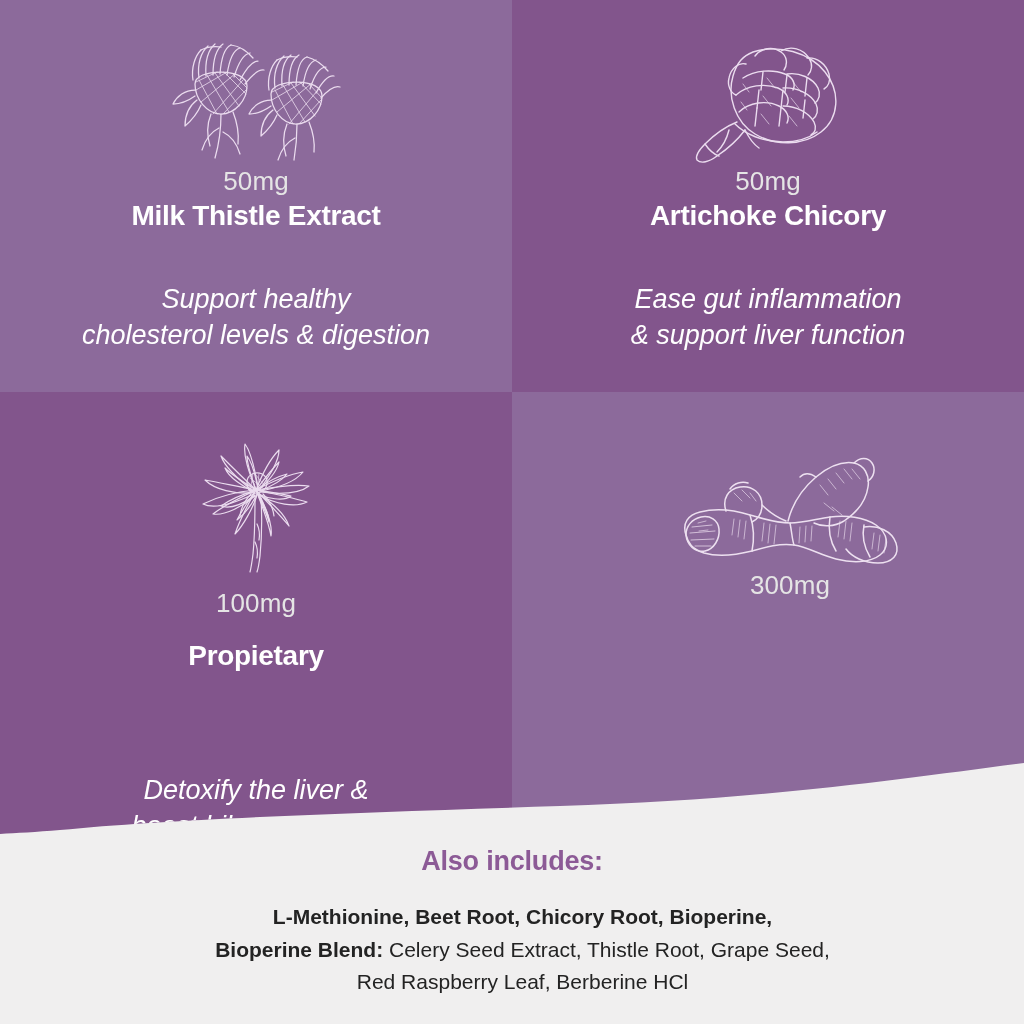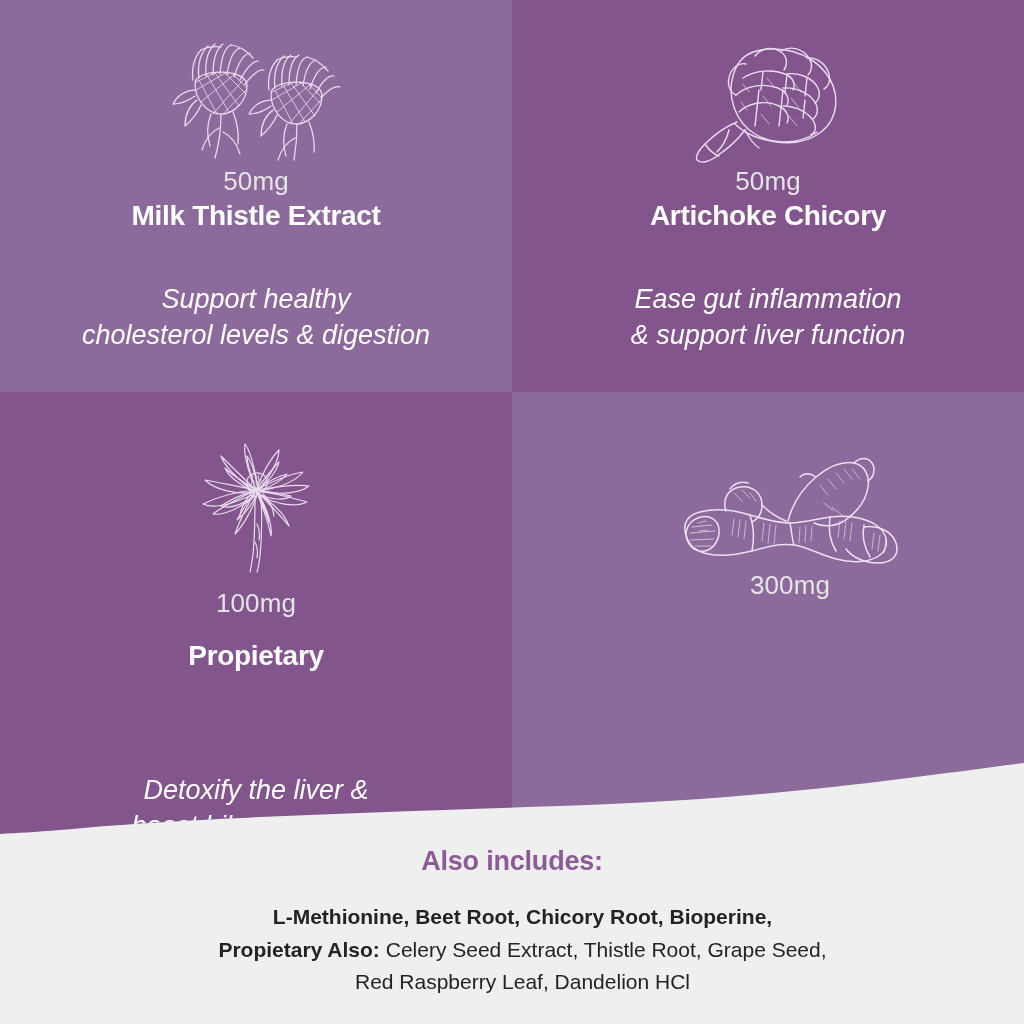--- a/index.html
+++ b/index.html
@@ -370,18 +370,18 @@
       </div>
       <div class="dose">300mg</div>
     </div>
 
   </div>
 
   <div class="footer">
     <div class="also-title">Also includes:</div>
     <div class="also-body">
       <span class="also-line b">L-Methionine, Beet Root, Chicory Root, Bioperine,</span>
-      <span class="also-line"><span class="b">Propietary Also:</span><span> Celery Seed Extract, Thistle Root, Grape Seed,</span></span>
-      <span class="also-line">Red Raspberry Leaf, Dandelion HCl</span>
+      <span class="also-line"><span class="b">Bioperine Blend:</span><span> Celery Seed Extract, Thistle Root, Grape Seed,</span></span>
+      <span class="also-line">Red Raspberry Leaf, Berberine HCl</span>
     </div>
   </div>
 
 </div>
 
 </body></html>

